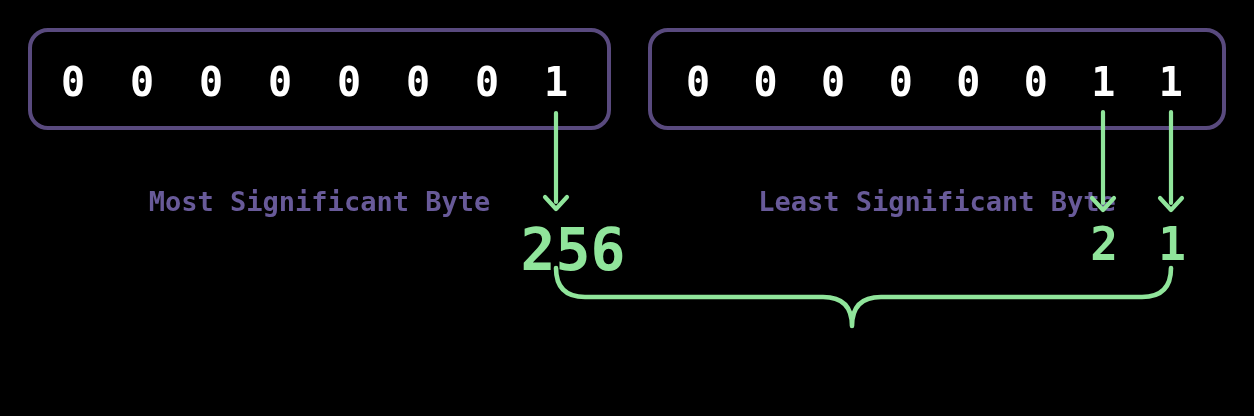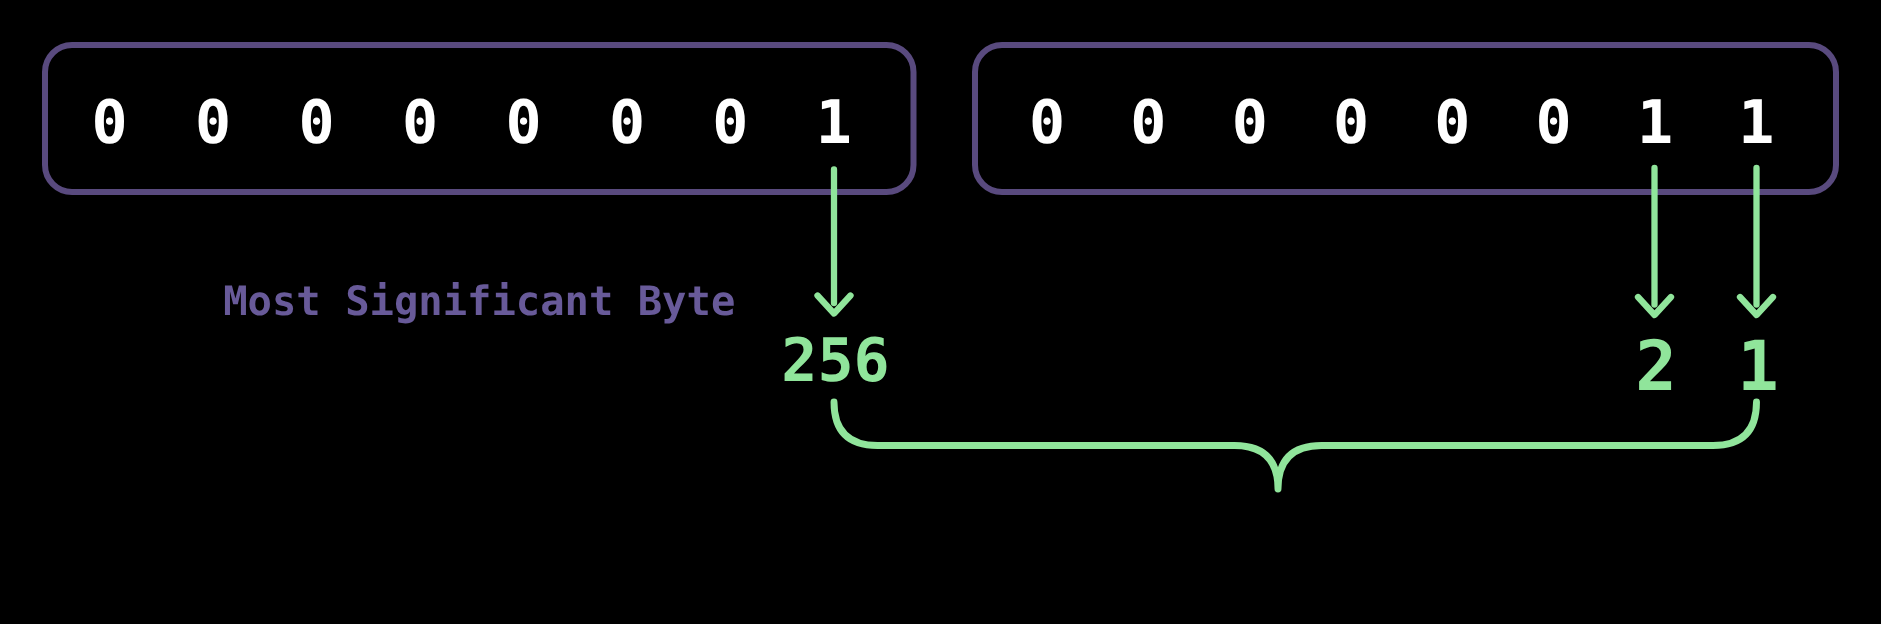--- a/index.html
+++ b/index.html
@@ -57,21 +57,21 @@
     color:var(--accent-green);
     pointer-events:none;
   }
   .value{
     position:absolute;
     color:var(--accent-green);
     font-weight:700;
     text-align:center;
     line-height:1;
   }
-  .value.v256{left:496px;top:221px;width:122px;font-size:40px;}
+  .value.v256{left:512px;top:221px;width:122px;font-size:58px;}
   .value.v2{left:1064px;top:221px;width:80px;font-size:46px;}
   .value.v1{left:1132px;top:221px;width:80px;font-size:46px;}
   .value.total{left:793px;top:338px;width:122px;font-size:47px;}
 </style>
 </head>
 <body>
 
 <div class="stage">
 
   <div class="byte-box msb">
@@ -89,20 +89,21 @@
   <div class="byte-box lsb">
     <span class="bit">0</span>
     <span class="bit">0</span>
     <span class="bit">0</span>
     <span class="bit">0</span>
     <span class="bit">0</span>
     <span class="bit">0</span>
     <span class="bit">1</span>
     <span class="bit">1</span>
   </div>
+  <div class="byte-label lsb-label">Least Significant Byte</div>
 
   <svg class="connectors" viewBox="0 0 1254 416" xmlns="http://www.w3.org/2000/svg" fill="none" stroke="currentColor" stroke-width="4.2" stroke-linecap="round" stroke-linejoin="round">
     <path d="M556,113 L556,202 M545,197 L556,209 L567,197"></path>
     <path d="M1103,112 L1103,203 M1092,198 L1103,210 L1114,198"></path>
     <path d="M1171,112 L1171,203 M1160,198 L1171,210 L1182,198"></path>
     <path stroke-width="4.6" d="M556,268 Q556,297 585,297 L823,297 Q852,297 852,326 Q852,297 881,297 L1142,297 Q1171,297 1171,268"></path>
   </svg>
 
   <div class="value v256">256</div>
   <div class="value v2">2</div>

